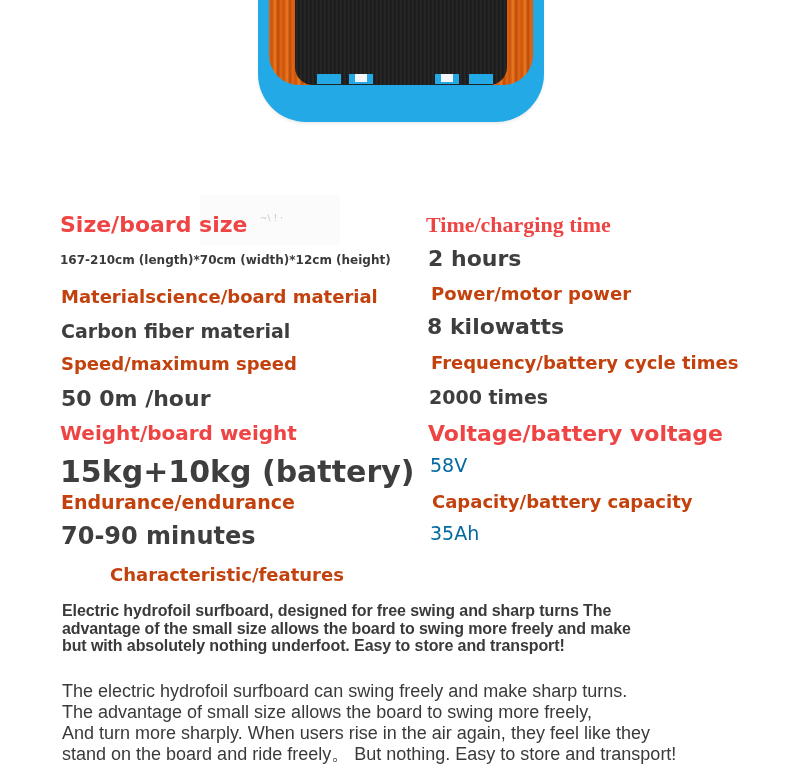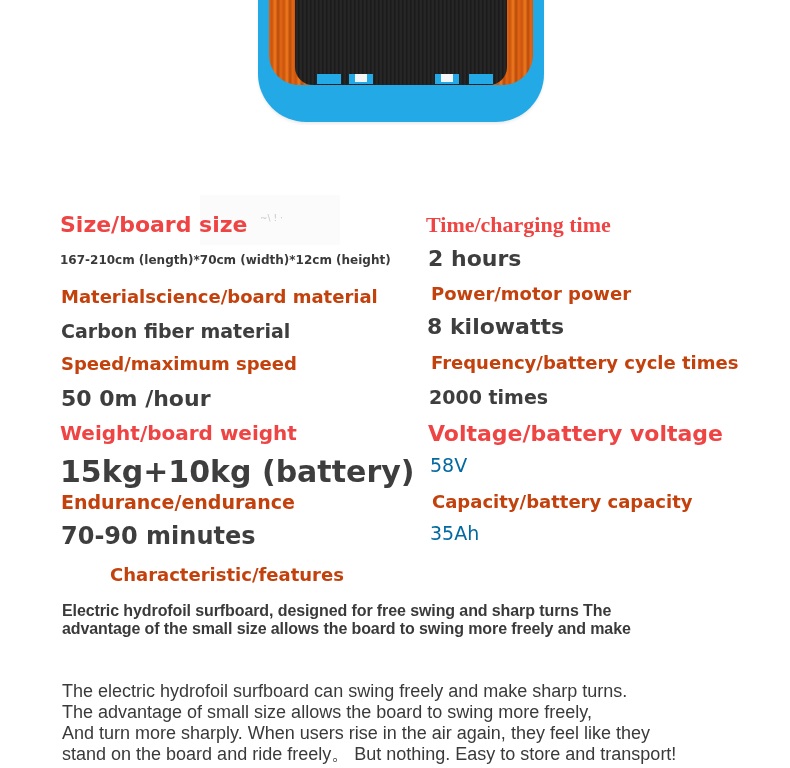--- a/index.html
+++ b/index.html
@@ -93,20 +93,21 @@
 <div class="txt h-big" style="left:428px; top:421px;">Voltage/battery voltage</div>
 <div class="txt v-light" style="left:430px; top:454px;">58V</div>
 <div class="txt h-med" style="left:432px; top:491px;">Capacity/battery capacity</div>
 <div class="txt v-light" style="left:430px; top:522px;">35Ah</div>
 
 <div class="txt h-med" style="left:62px; top:564px;margin-left:48px;">Characteristic/features</div>
 
 <div class="desc-bold">
   <div>Electric hydrofoil surfboard, designed for free swing and sharp turns The</div>
   <div>advantage of the small size allows the board to swing more freely and make</div>
+  <div>but with absolutely nothing underfoot. Easy to store and transport!</div>
 </div>
 
 <div class="desc-light">
   <div>The electric hydrofoil surfboard can swing freely and make sharp turns.</div>
   <div>The advantage of small size allows the board to swing more freely,</div>
   <div>And turn more sharply. When users rise in the air again, they feel like they</div>
   <div>stand on the board and ride freely。 But nothing. Easy to store and transport!</div>
 </div>
 
 </body></html>

